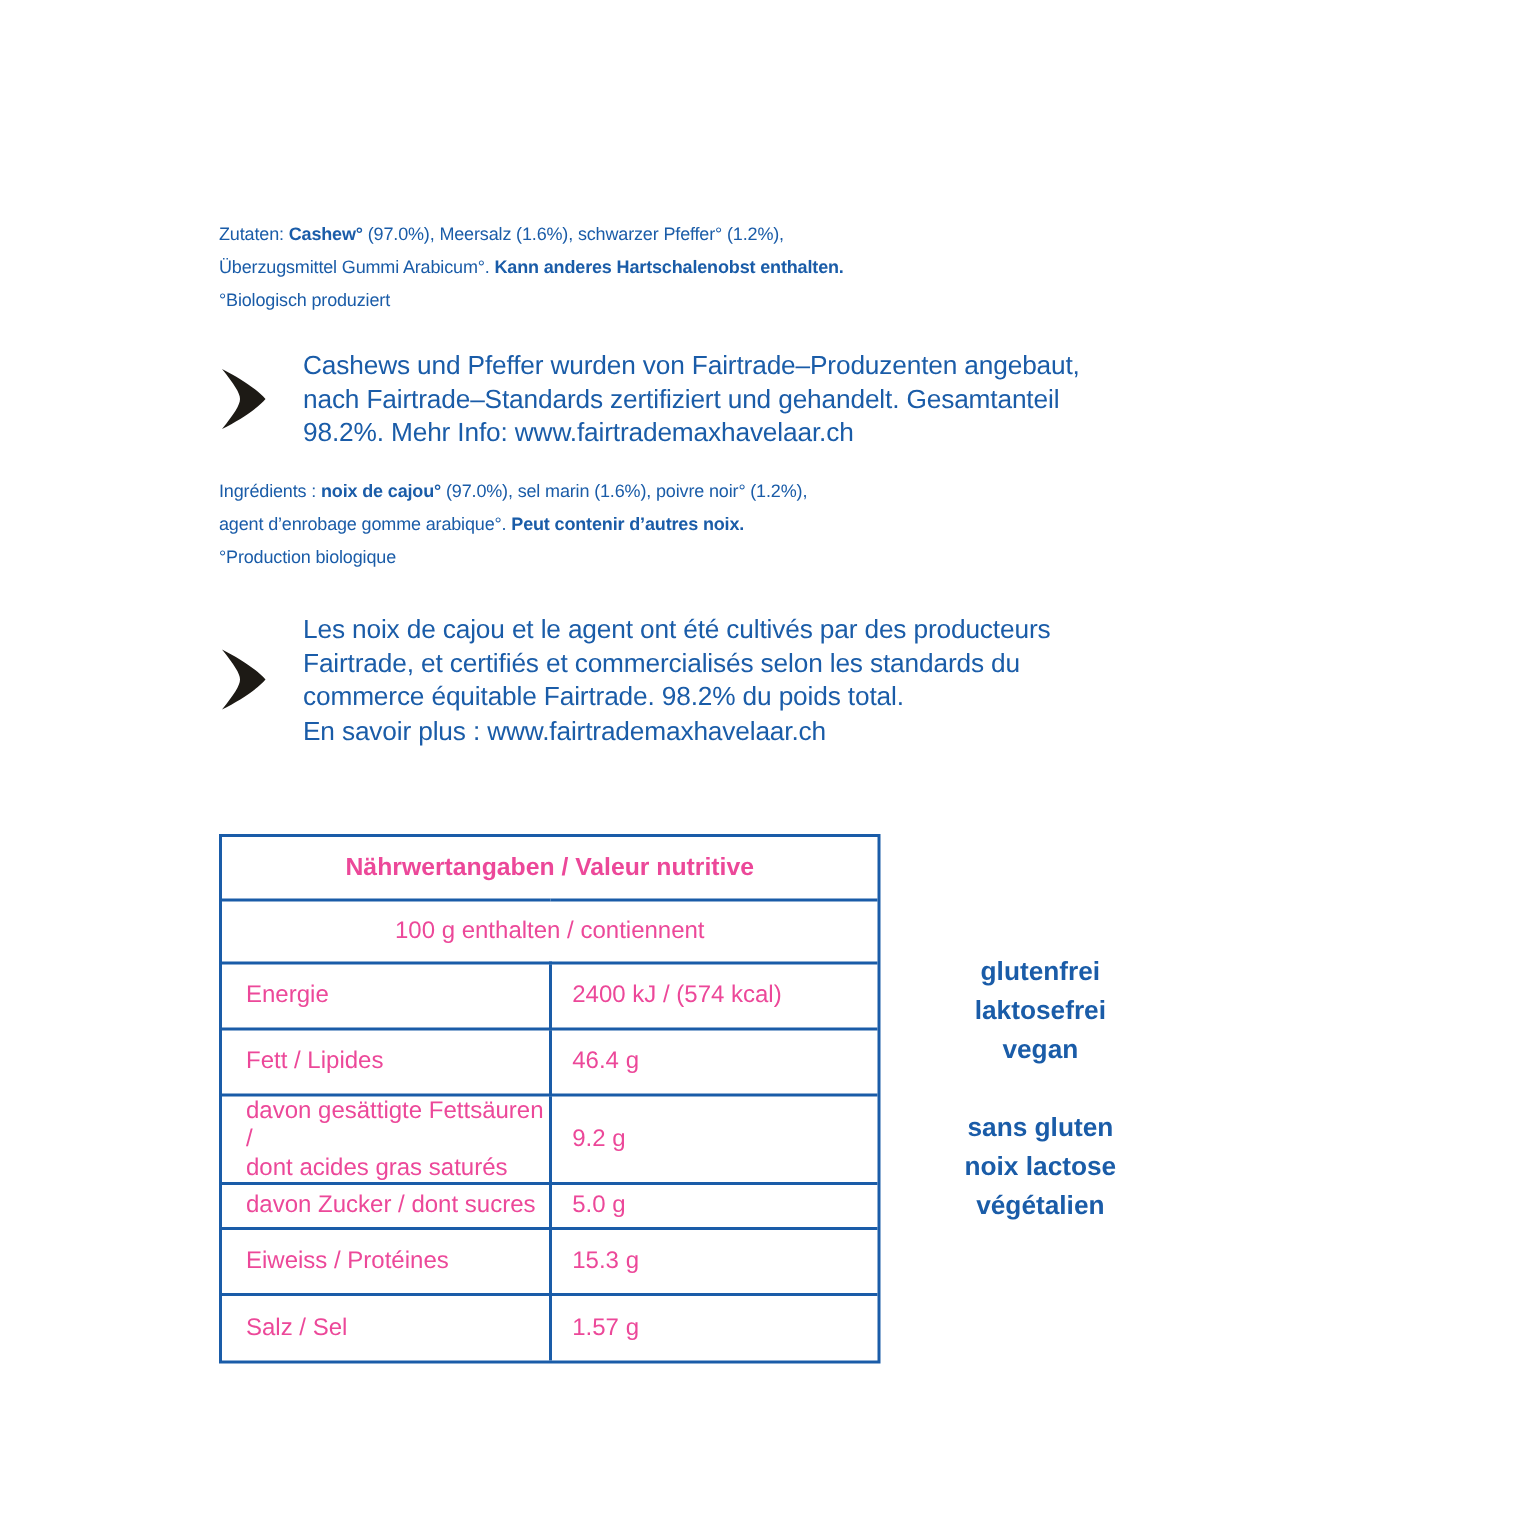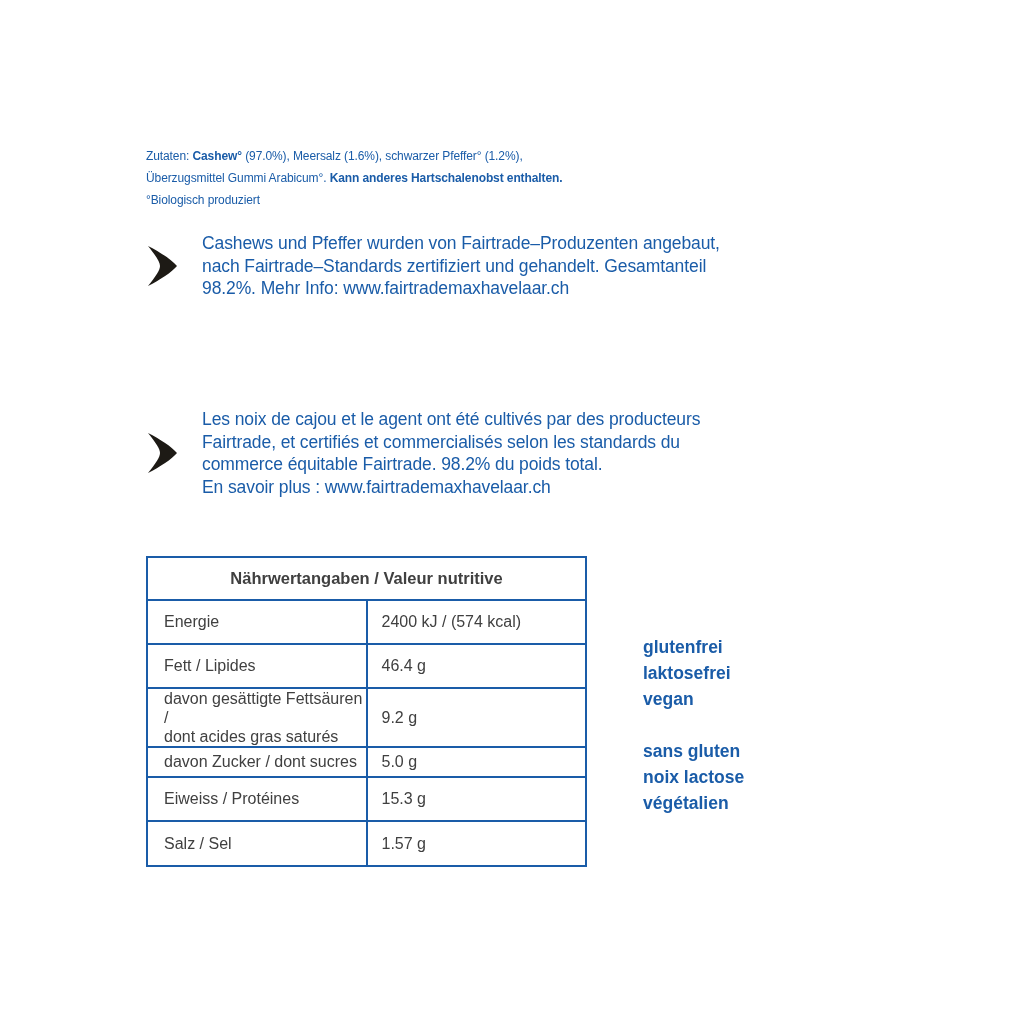--- a/index.html
+++ b/index.html
@@ -74,21 +74,21 @@
     border-collapse: collapse;
     box-sizing: border-box;
   }
   .nutri-table table {
     width: 100%;
     border-collapse: collapse;
     table-layout: fixed;
   }
   .nutri-table td {
     border: 2px solid #1a5ca8;
-    color: #404040;
+    color: #ec4899;
     font-size: 16px;
     padding: 0 0 0 16px;
     vertical-align: middle;
     box-sizing: border-box;
   }
   .nutri-table tr.head td {
     text-align: center;
     font-weight: 700;
     font-size: 16.5px;
     height: 42px;
@@ -115,21 +115,21 @@
   .diet {
     position: absolute;
     left: 643px;
     top: 634px;
     font-weight: 700;
     font-size: 17.5px;
     line-height: 26px;
     color: #1a5ca8;
   }
   .diet .group + .group { margin-top: 26px; }
-  .diet div { white-space: nowrap; }
+  .diet div { white-space: nowrap; text-align: center; }
 </style>
 </head>
 <body>
 
 <div class="page">
 
   <div class="ingredients" id="ing-de">
     <span>Zutaten: </span><b>Cashew°</b><span> (97.0%), Meersalz (1.6%), schwarzer Pfeffer° (1.2%),</span><br>
     <span>Überzugsmittel Gummi Arabicum°. </span><b>Kann anderes Hartschalenobst enthalten.</b><br>
     <span>°Biologisch produziert</span>
@@ -141,20 +141,25 @@
         <path d="M2 2 C 10 12, 14 18, 14 22 C 14 26, 10 32, 2 42 C 14 36, 26 28, 31 22 C 26 16, 14 8, 2 2 Z" fill="#1d1a15"></path>
       </svg>
     </span>
     <div class="ft-text">
       <div>Cashews und Pfeffer wurden von Fairtrade–Produzenten angebaut,</div>
       <div>nach Fairtrade–Standards zertifiziert und gehandelt. Gesamtanteil</div>
       <div>98.2%. Mehr Info: www.fairtrademaxhavelaar.ch</div>
     </div>
   </div>
 
+  <div class="ingredients" id="ing-fr">
+    <span>Ingrédients : </span><b>noix de cajou°</b><span> (97.0%), sel marin (1.6%), poivre noir° (1.2%),</span><br>
+    <span>agent d’enrobage gomme arabique°. </span><b>Peut contenir d’autres noix.</b><br>
+    <span>°Production biologique</span>
+  </div>
 
   <div class="ft-block" id="ft-fr">
     <span class="ft-arrow">
       <svg viewBox="0 0 32 44" xmlns="http://www.w3.org/2000/svg">
         <path d="M2 2 C 10 12, 14 18, 14 22 C 14 26, 10 32, 2 42 C 14 36, 26 28, 31 22 C 26 16, 14 8, 2 2 Z" fill="#1d1a15"></path>
       </svg>
     </span>
     <div class="ft-text">
       <div>Les noix de cajou et le agent ont été cultivés par des producteurs</div>
       <div>Fairtrade, et certifiés et commercialisés selon les standards du</div>
@@ -162,20 +167,23 @@
       <div>En savoir plus : www.fairtrademaxhavelaar.ch</div>
     </div>
   </div>
 
   <div class="nutri-table">
     <table>
       <tbody>
         <tr class="head">
           <td colspan="2">Nährwertangaben / Valeur nutritive</td>
         </tr>
+        <tr class="subhead">
+          <td colspan="2">100 g enthalten / contiennent</td>
+        </tr>
         <tr class="major">
           <td class="label">Energie</td>
           <td class="value">2400 kJ / (574 kcal)</td>
         </tr>
         <tr class="major">
           <td class="label">Fett / Lipides</td>
           <td class="value">46.4 g</td>
         </tr>
         <tr class="minor two-line">
           <td class="label">

